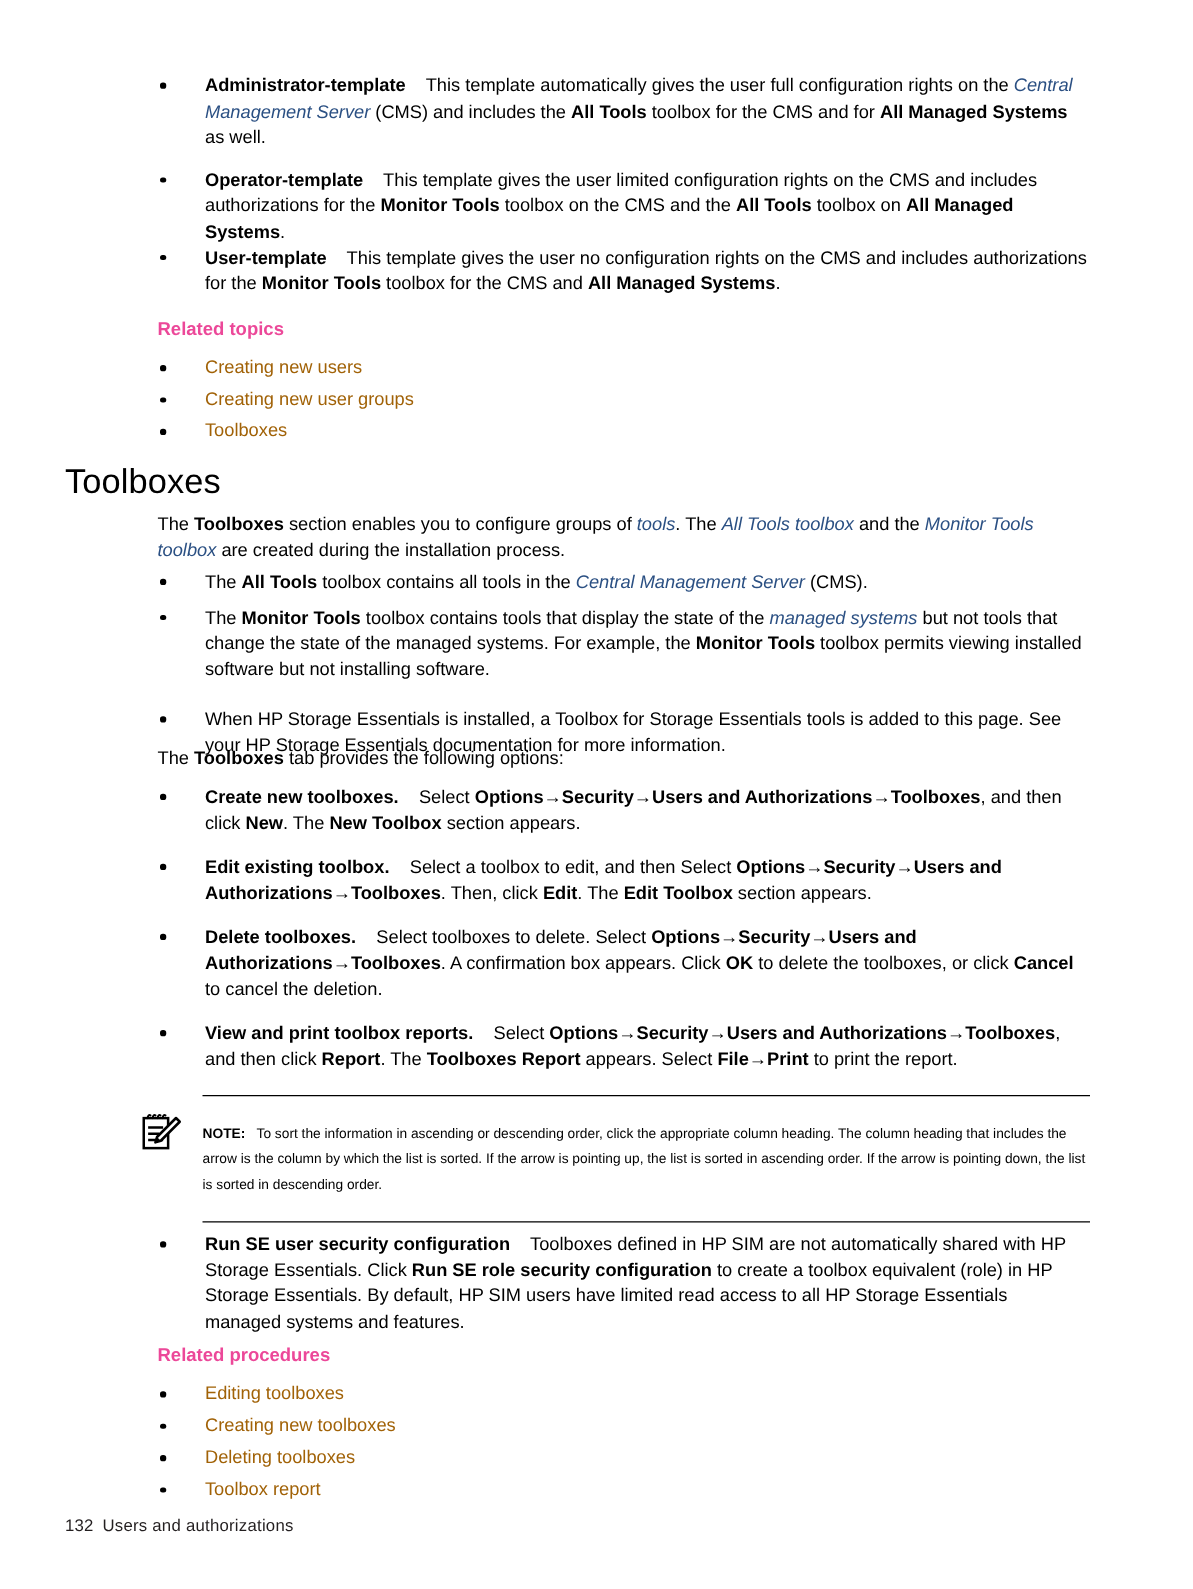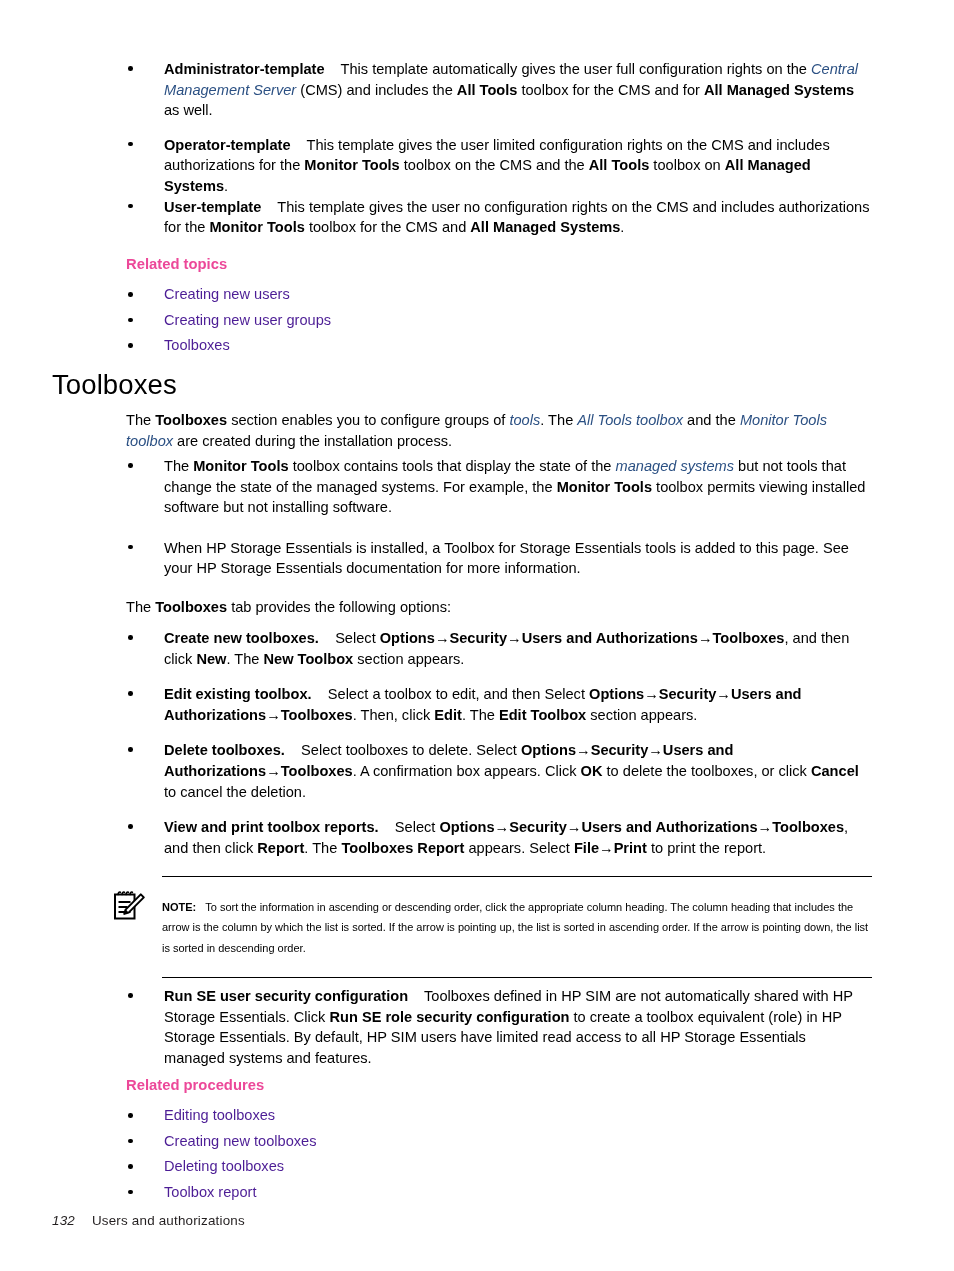--- a/index.html
+++ b/index.html
@@ -28,21 +28,21 @@
   .para {
     font-size: 14.6px;
     line-height: 20.6px;
     color: #000;
     margin: 0;
   }
   b, .b { font-weight: bold; }
   i, .i { font-style: italic; }
 
   .lnk {
-    color: #4c1d95;
+    color: #a16207;
     text-decoration: none;
   }
   .lnk-i {
     color: #2b5083;
     font-style: italic;
     text-decoration: none;
   }
 
   
   ul.bl {
@@ -139,21 +139,21 @@
 
   
   .footer {
     position: absolute;
     left: 52px;
     top: 1213px;
     font-size: 13.4px;
     color: #231f20;
     letter-spacing: 0.2px;
   }
-  .footer .pg { margin-right: 17px; font-style: italic; }
+  .footer .pg { margin-right: 7px; }
 </style>
 </head>
 <body>
 
 <div class="page">
 
   <div class="col-bullets" style="top:59px;">
     <ul class="bl">
       <li style="margin-bottom:14px;">
         <span class="dot"></span>
@@ -184,20 +184,24 @@
   <div class="col-h1" style="top:370px;">
     <h1 class="h1">Toolboxes</h1>
   </div>
 
   <div class="col-text" style="top:410px;">
     <p class="para"><span>The </span><b>Toolboxes</b><span> section enables you to configure groups of </span><i class="lnk-i">tools</i><span>. The </span><i class="lnk-i">All Tools toolbox</i><span> and the </span><i class="lnk-i">Monitor Tools toolbox</i><span> are created during the installation process.</span></p>
   </div>
 
   <div class="col-bullets" style="top:456px;">
     <ul class="bl">
+      <li style="margin-bottom:8px;">
+        <span class="dot"></span>
+        <p class="para"><span>The </span><b>All Tools</b><span> toolbox contains all tools in the </span><i class="lnk-i">Central Management Server</i><span> (CMS).</span></p>
+      </li>
       <li style="margin-bottom:20px;">
         <span class="dot"></span>
         <p class="para"><span>The </span><b>Monitor Tools</b><span> toolbox contains tools that display the state of the </span><i class="lnk-i">managed systems</i><span> but not tools that change the state of the managed systems. For example, the </span><b>Monitor Tools</b><span> toolbox permits viewing installed software but not installing software.</span></p>
       </li>
       <li>
         <span class="dot"></span>
         <p class="para">When HP Storage Essentials is installed, a Toolbox for Storage Essentials tools is added to this page. See your HP Storage Essentials documentation for more information.</p>
       </li>
     </ul>
   </div>

